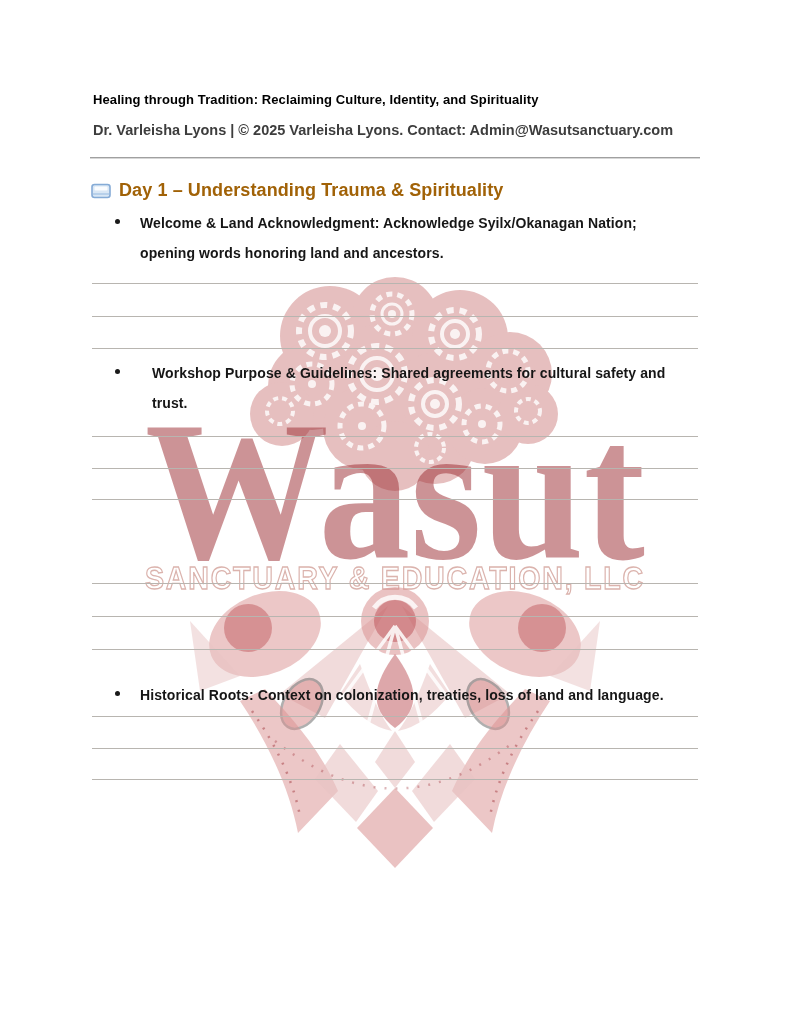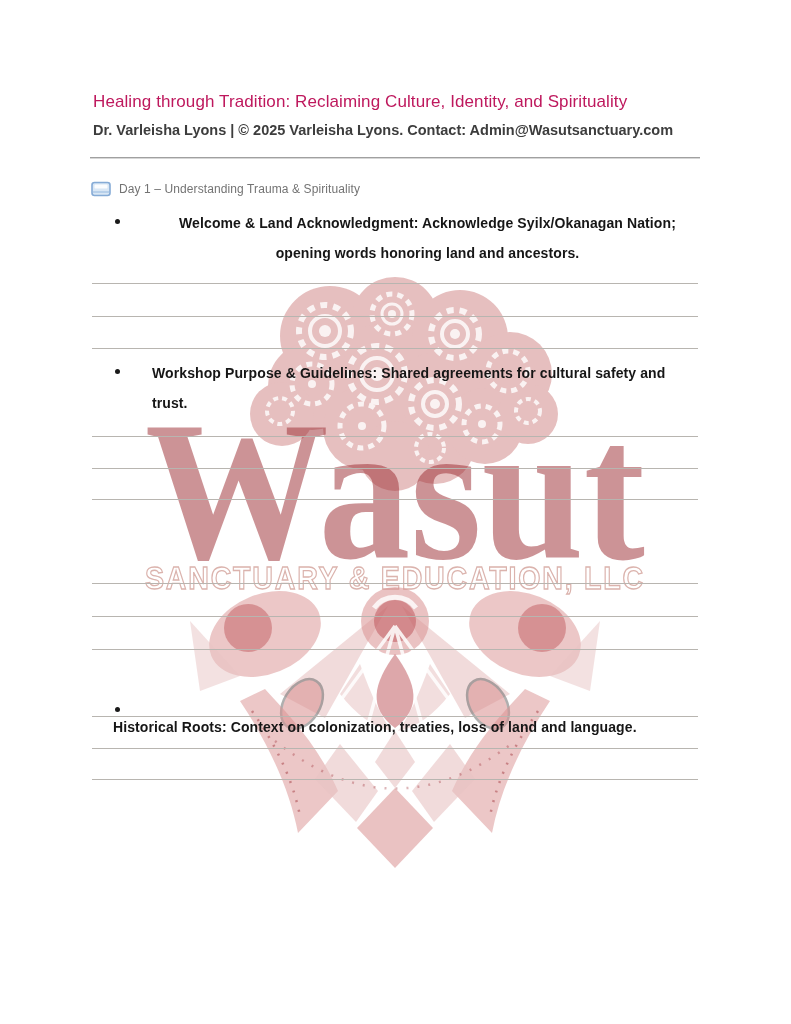--- a/index.html
+++ b/index.html
@@ -8,48 +8,48 @@
     position:relative; width:791px; height:1024px; margin:0 auto;
     background:#ffffff; overflow:hidden;
     font-family:"Liberation Sans","DejaVu Sans",sans-serif;
     color:#1a1a1a;
   }
   
   .watermark { position:absolute; left:130px; top:276px; width:530px; height:592px; z-index:0; pointer-events:none; }
   
   .doc-title {
     position:absolute; left:93px; top:92px; width:620px;
-    font-size:17px; font-weight:normal; letter-spacing:.1px; color:#be185d; z-index:2;
+    font-size:13px; font-weight:bold; letter-spacing:.1px; color:#000000; z-index:2;
   }
   .doc-byline {
     position:absolute; left:93px; top:122px; width:620px;
     font-size:14.5px; font-weight:bold; color:#3d3d3d; z-index:2;
   }
   .divider {
     position:absolute; left:90px; top:157px; width:610px; height:2px;
     background:#a0a0a0; border-bottom:1px solid #d7d7d7; z-index:2;
   }
   .section-heading {
     position:absolute; left:91px; top:180px; display:flex; align-items:center; gap:8px; z-index:2;
   }
-  .section-heading .hd-text { font-size:12px; font-weight:normal; color:#737373; letter-spacing:.1px; }
+  .section-heading .hd-text { font-size:18px; font-weight:bold; color:#a16207; letter-spacing:.1px; }
   .book-icon { display:inline-block; width:20px; height:17px; }
   .bullet {
     position:absolute; left:93px; display:flex; align-items:flex-start; z-index:2;
   }
   .bullet .dot {
     width:5px; height:5px; border-radius:50%; background:#1a1a1a;
     margin-left:22px; margin-top:11px; flex:none;
   }
   .bullet .btext {
     margin-left:20px; width:575px;
     font-size:14px; font-weight:bold; line-height:30px; color:#161616;
     white-space:pre-line; letter-spacing:.1px;
   }
-  .b1 { top:208px;text-align:center; } .b2 { top:358px;gap:12px; } .b3 { top:508px; } .b4 { top:696px;flex-direction:column; }
+  .b1 { top:208px; } .b2 { top:358px;gap:12px; } .b3 { top:508px; } .b4 { top:680px; }
   .ruled-line {
     position:absolute; left:92px; width:606px; height:0;
     border-top:1px solid #b8b5b0; z-index:1;
   }
 </style>
 </head>
 <body>
 
 <div class="page">
 

